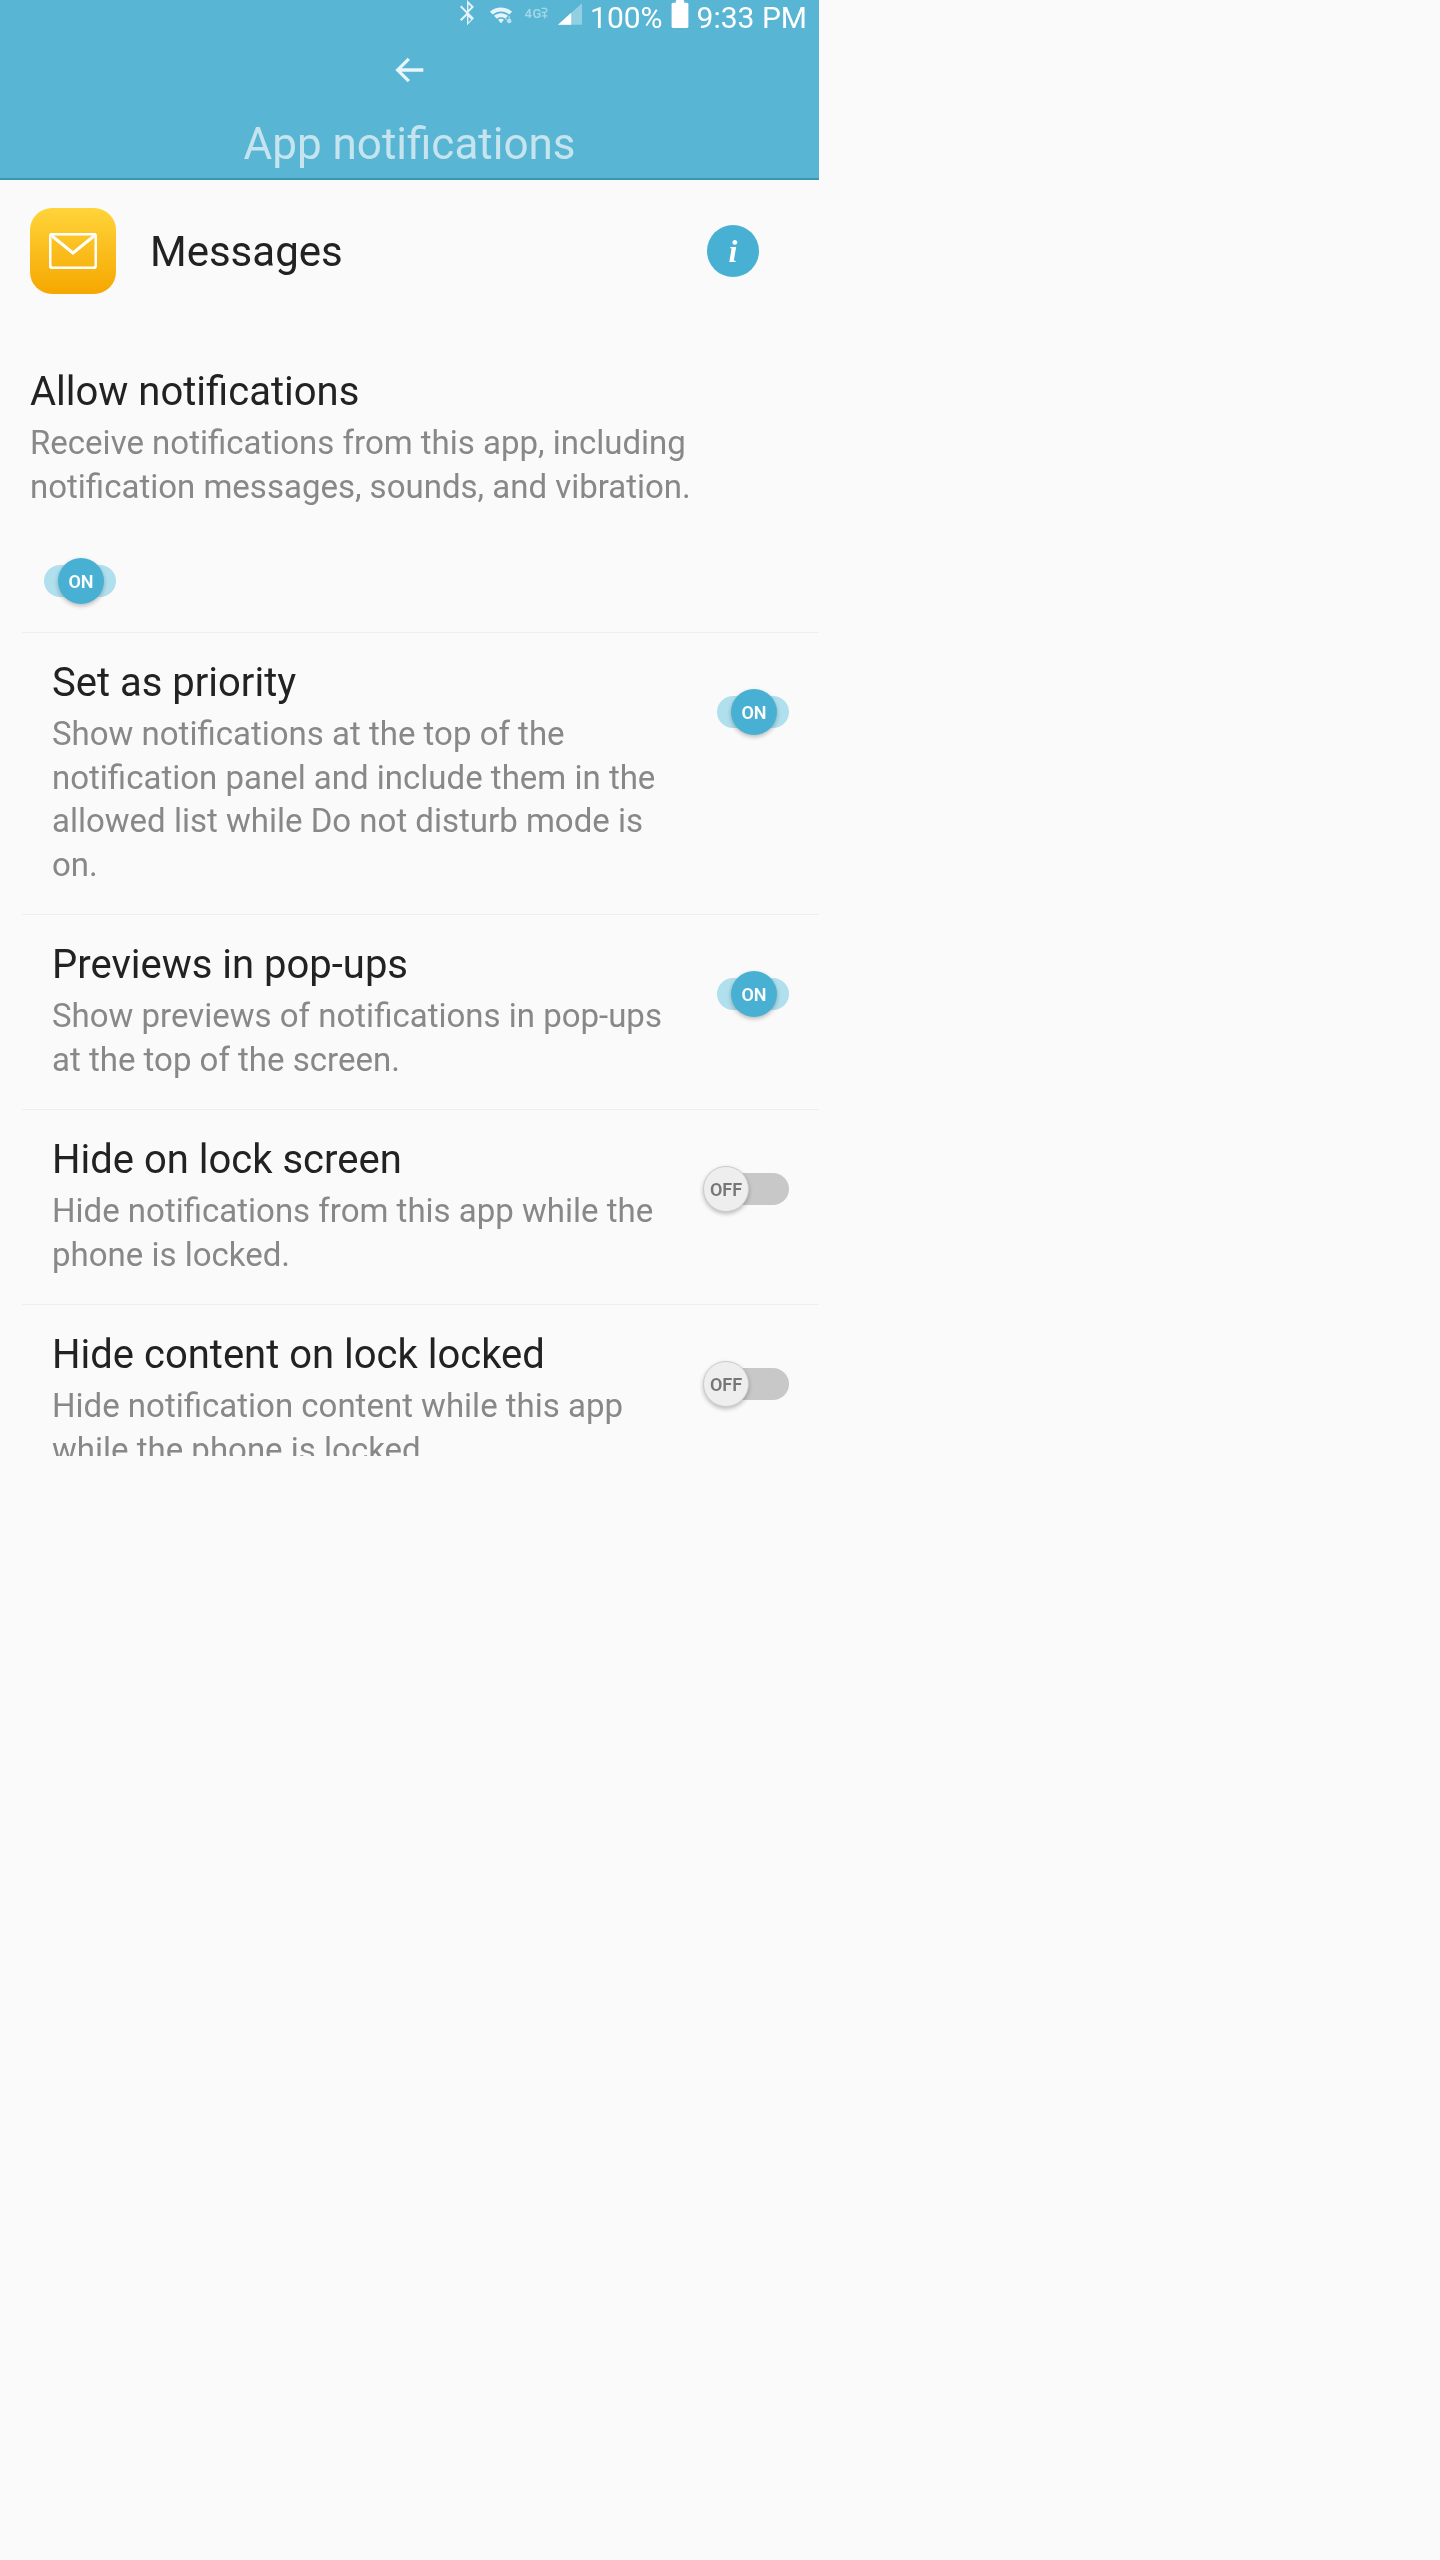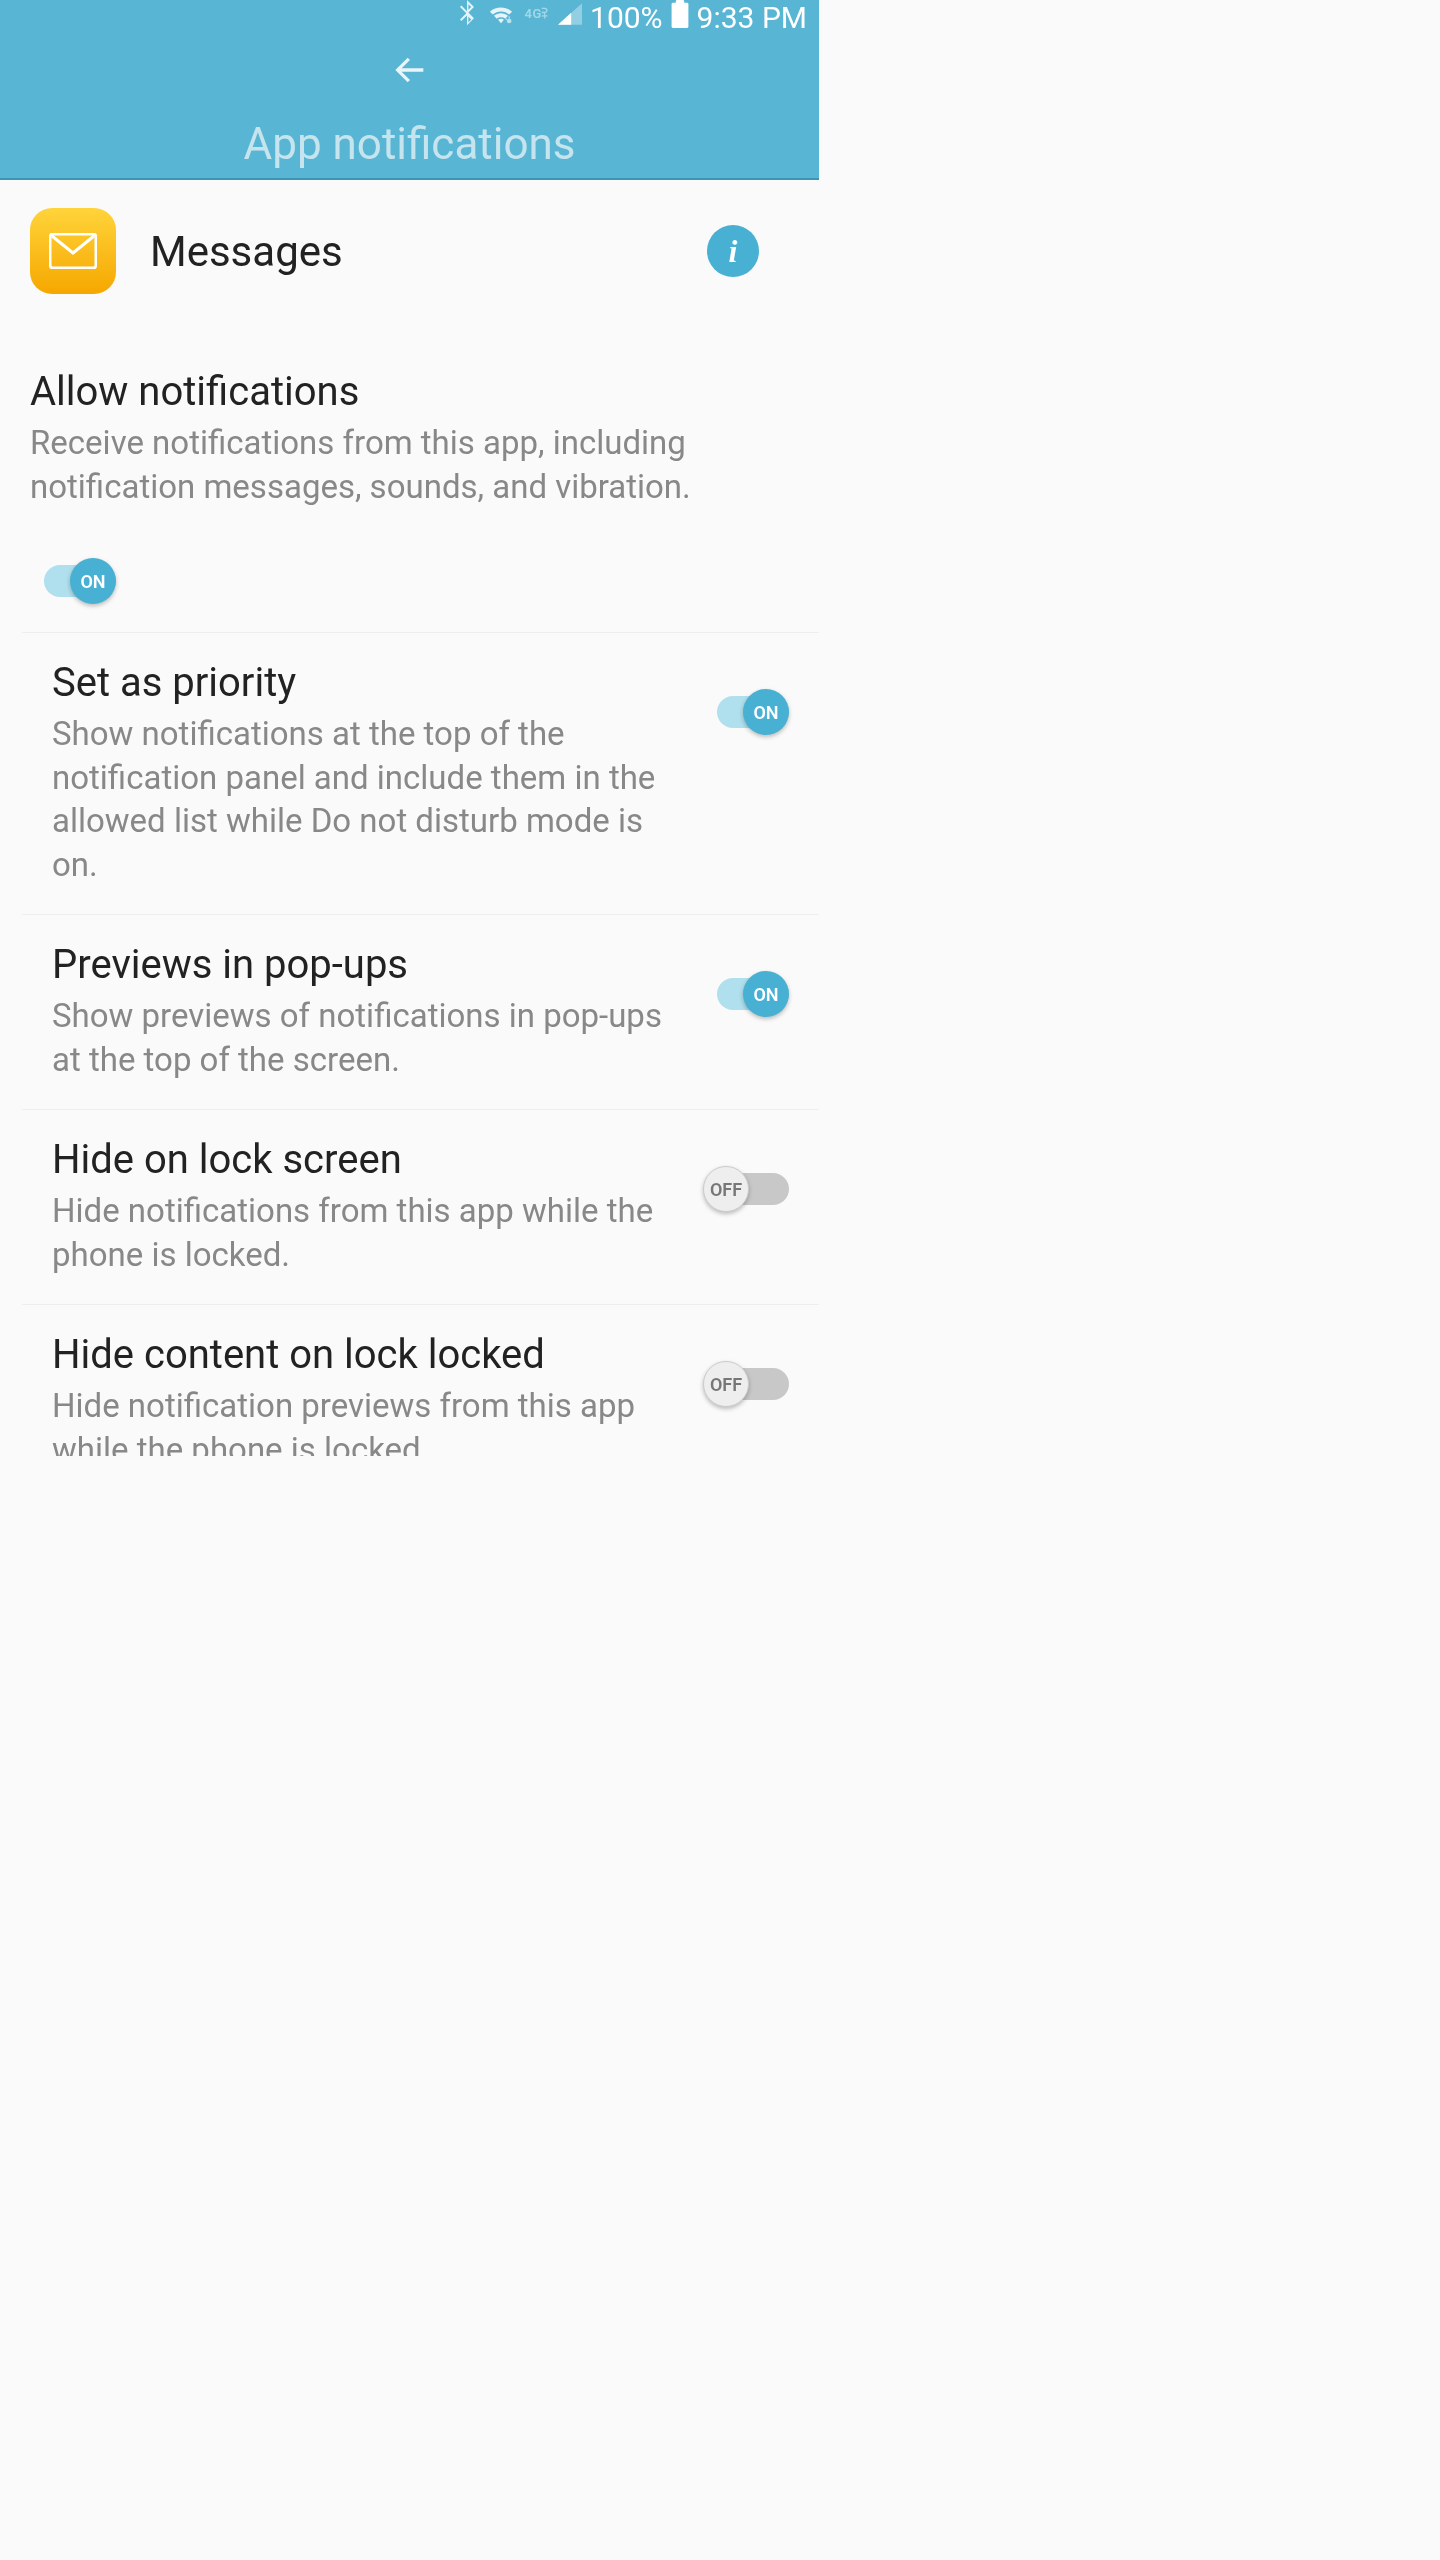--- a/index.html
+++ b/index.html
@@ -117,21 +117,21 @@
     height: 46px;
     border-radius: 50%;
     display: flex;
     align-items: center;
     justify-content: center;
     font-size: 18px;
     font-weight: 600;
     box-shadow: 0 2px 4px rgba(0,0,0,0.25);
   }
   .toggle.on .track { background: #b0dfed; left: 14px; }
-  .toggle.on .thumb { right: 0; background: #48b1d3; color: #fff; }
+  .toggle.on .thumb { right: 12px; background: #48b1d3; color: #fff; }
   .toggle.off .track { background: #c8c8c8; left: 14px; }
   .toggle.off .thumb { left: 0; background: #eeeeee; color: #777; border: 1px solid #ccc; }
   
   .divider-inset { margin-left: 22px; }
 </style>
 </head>
 <body>
 
 <div class="status-bar">
   <div class="icons">
@@ -227,21 +227,21 @@
     </div>
     <div class="toggle off">
       <div class="track"></div>
       <div class="thumb">OFF</div>
     </div>
   </div>
 
   <div class="setting-row divider-inset">
     <div class="setting-text">
       <div class="setting-title">Hide content on lock locked</div>
-      <div class="setting-desc">Hide notification previews from this app while the phone is locked.</div>
+      <div class="setting-desc">Hide notification content while this app while the phone is locked.</div>
     </div>
     <div class="toggle off">
       <div class="track"></div>
       <div class="thumb">OFF</div>
     </div>
   </div>
 
   <div class="setting-row setting-link divider-inset">
     <div class="setting-text">
       <div class="setting-title">More settings</div>

